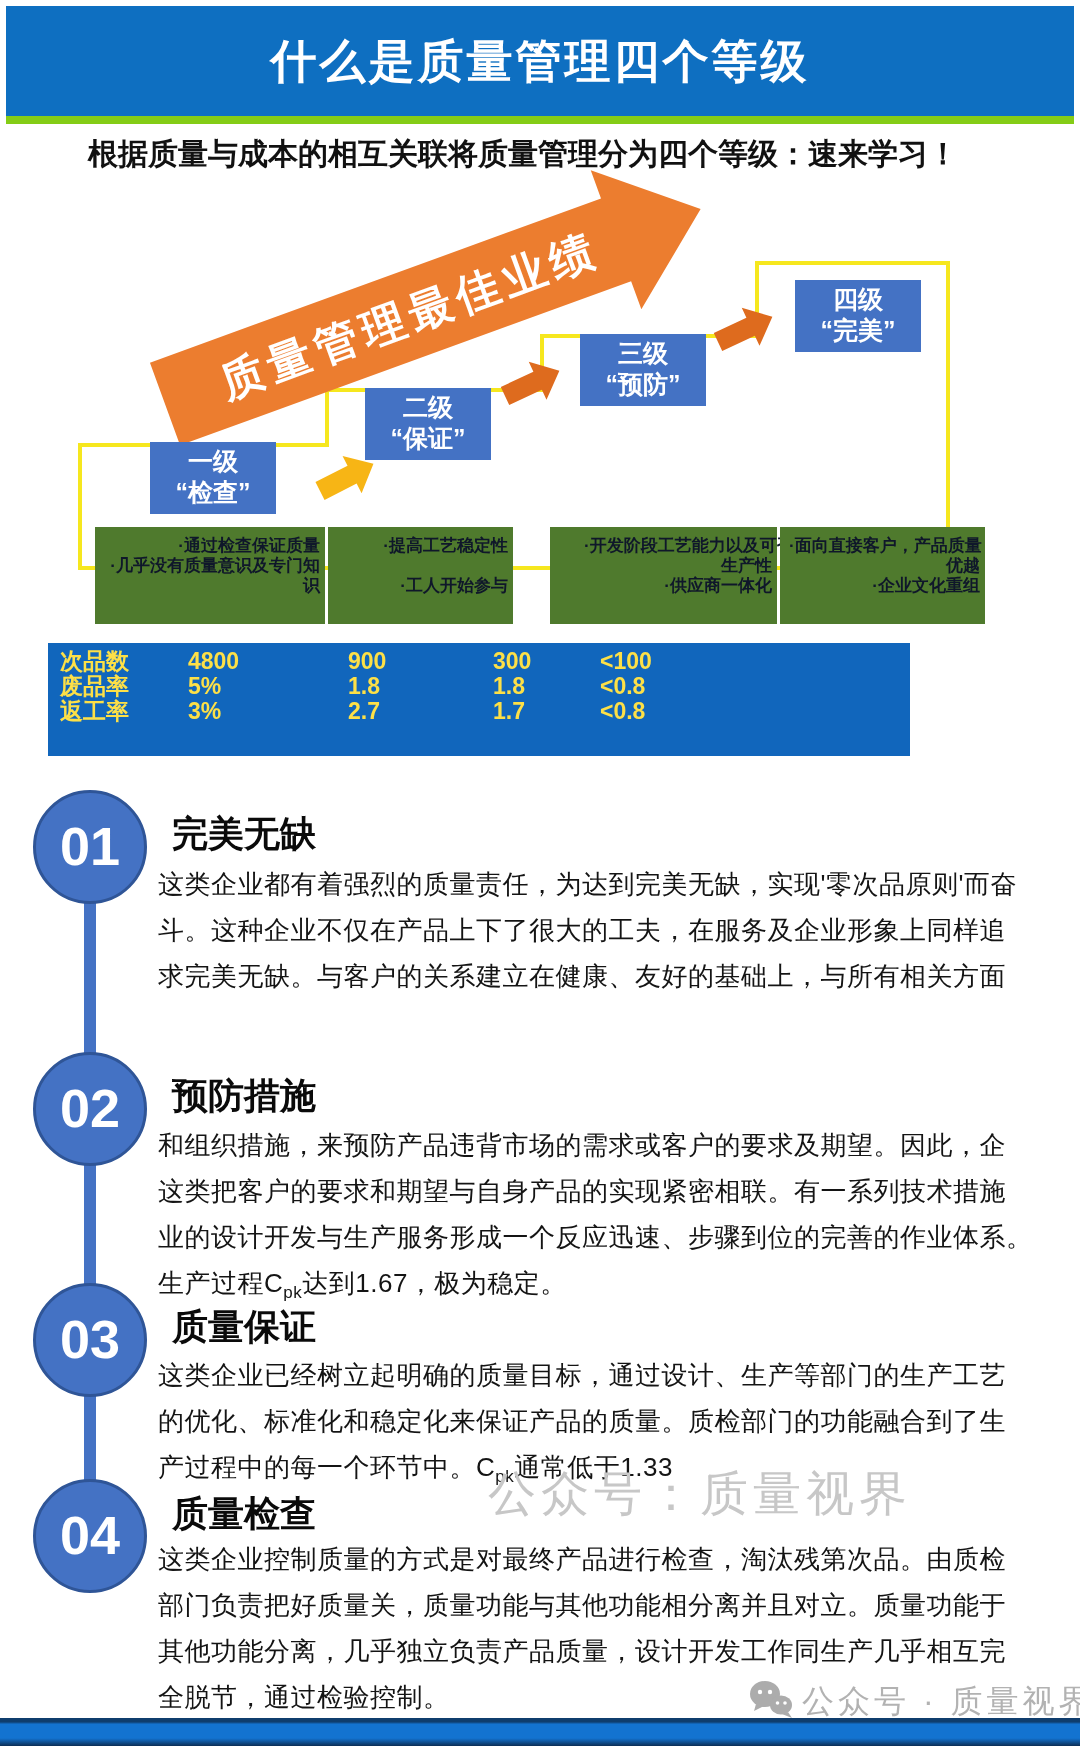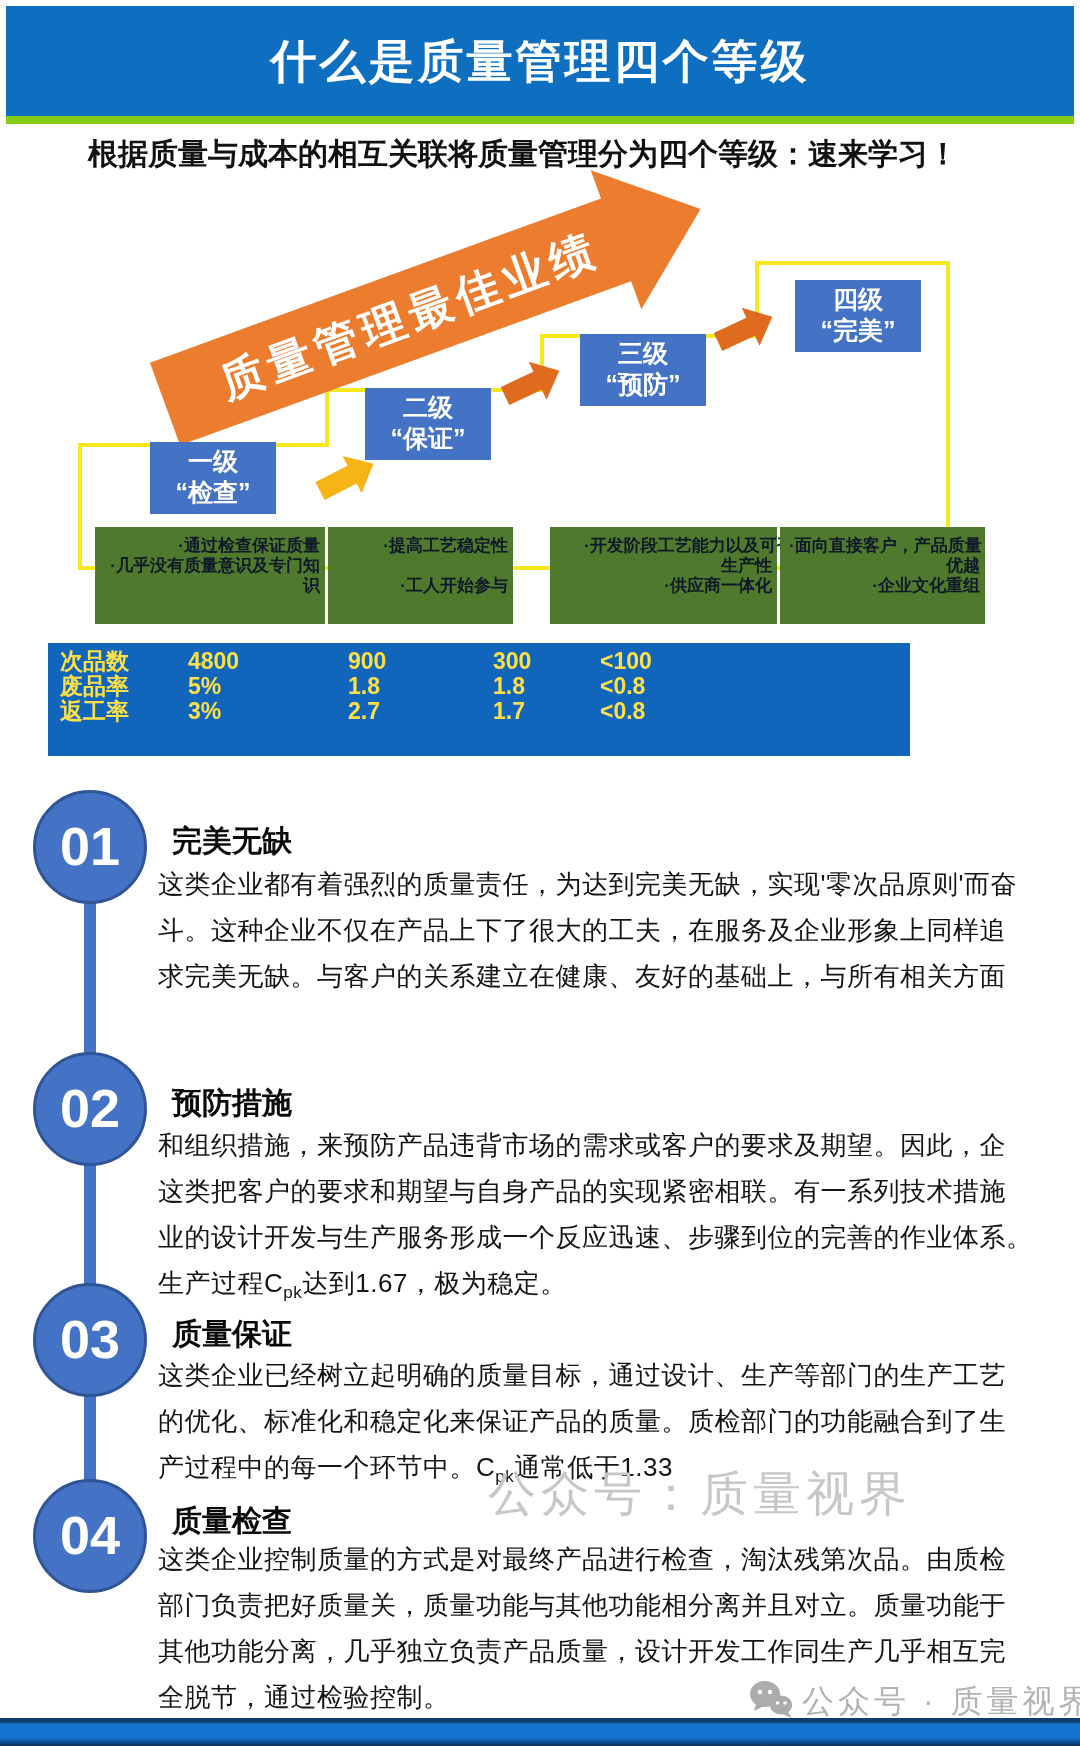--- a/index.html
+++ b/index.html
@@ -31,21 +31,21 @@
   .metrics .c0{left:12px;}
   .metrics .c1{left:140px;}
   .metrics .c2{left:300px;}
   .metrics .c3{left:445px;}
   .metrics .c4{left:552px;}
   
   .rail{position:absolute;left:84px;top:847px;width:12px;height:689px;background:#4472C4;}
   .num-circle{position:absolute;left:33px;width:114px;height:114px;border-radius:50%;
               background:#4472C4;border:3px solid #2F5597;box-sizing:border-box;
               color:#ffffff;font-size:54px;font-weight:bold;text-align:center;line-height:106px;}
-  .sec-title{position:absolute;left:172px;font-size:30px;font-weight:bold;color:#0a0a0a;margin-top:11px;}
+  .sec-title{position:absolute;left:172px;font-size:36px;font-weight:bold;color:#0a0a0a;}
   .sec-body{position:absolute;left:158px;width:890px;font-size:26px;color:#141414;letter-spacing:0.5px;}
   .sec-body .ln{height:46px;line-height:46px;white-space:nowrap;}
   .sec-body sub{font-size:17px;}
   
   .wm-inline{position:absolute;left:488px;top:1462px;font-size:48px;color:#c7c7c7;
              letter-spacing:5px;white-space:nowrap;}
   .wm-footer{position:absolute;left:748px;top:1680px;height:40px;color:#b2b2b2;}
   .wm-footer .txt{position:absolute;left:54px;top:0;font-size:32px;letter-spacing:4px;white-space:nowrap;}
   
   .bottom-bar{position:absolute;left:0;top:1718px;width:1080px;height:28px;

